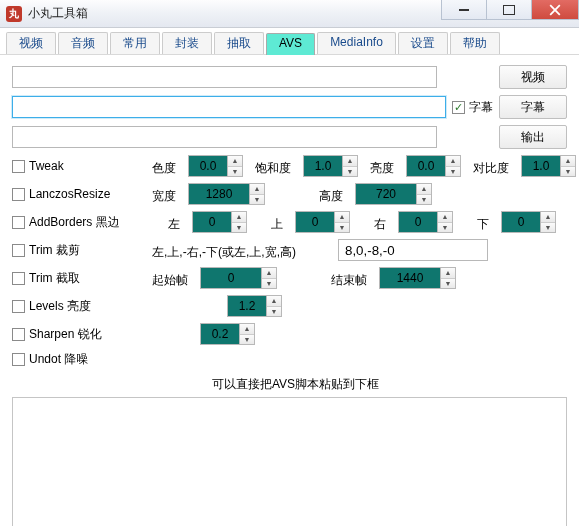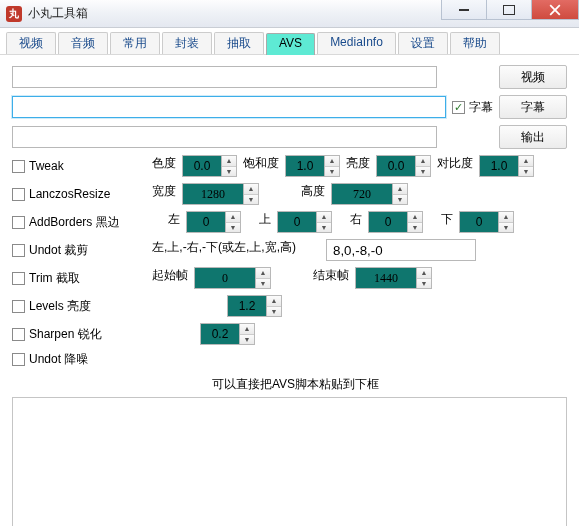--- a/index.html
+++ b/index.html
@@ -132,41 +132,41 @@
 .label { white-space: nowrap; }
 
 .grid {
   display: grid;
   grid-template-columns: 140px 1fr;
   row-gap: 6px;
   align-items: center;
 }
 .params {
   display: flex;
-  align-items: flex-start;
-  gap: 6px;
+  align-items: flex-end;
+  gap: 12px;
   flex-wrap: nowrap;
 }
 .plabel { white-space: nowrap; }
 
 .spinner {
   display: inline-flex;
   align-items: stretch;
   height: 22px;
   border: 1px solid #b8b8b8;
 }
 .spinner input {
   border: none;
   width: 38px;
   text-align: center;
   font-size: 12px;
   background:#0f766e;
   padding:0;
 }
-.spinner .wide { width: 60px; font-family: Liberation Serif, serif; }
+.spinner .wide { width: 60px; }
 .spinner .arrows {
   width: 15px;
   display: flex;
   flex-direction: column;
   border-left: 1px solid #b8b8b8;
 }
 .spinner .arrows span {
   flex:1;
   display:flex;
   align-items:center;
@@ -351,21 +351,21 @@
           <input value="0" style="">
           <span class="arrows">
             <span>▲</span>
             <span>▼</span>
           </span>
         </span>
     </div>
 
     <span class="chk">
         <span class="chkbox"></span>
-        <span class="label">Undot 裁剪</span>
+        <span class="label">Trim 裁剪</span>
       </span>
     <div class="params">
       <span class="plabel">左,上,-右,-下(或左,上,宽,高)</span>
       <span style="width:18px"></span>
       <input class="crop-input" value="8,0,-8,-0" style="">
     </div>
 
     <span class="chk">
         <span class="chkbox"></span>
         <span class="label">Trim 截取</span>

